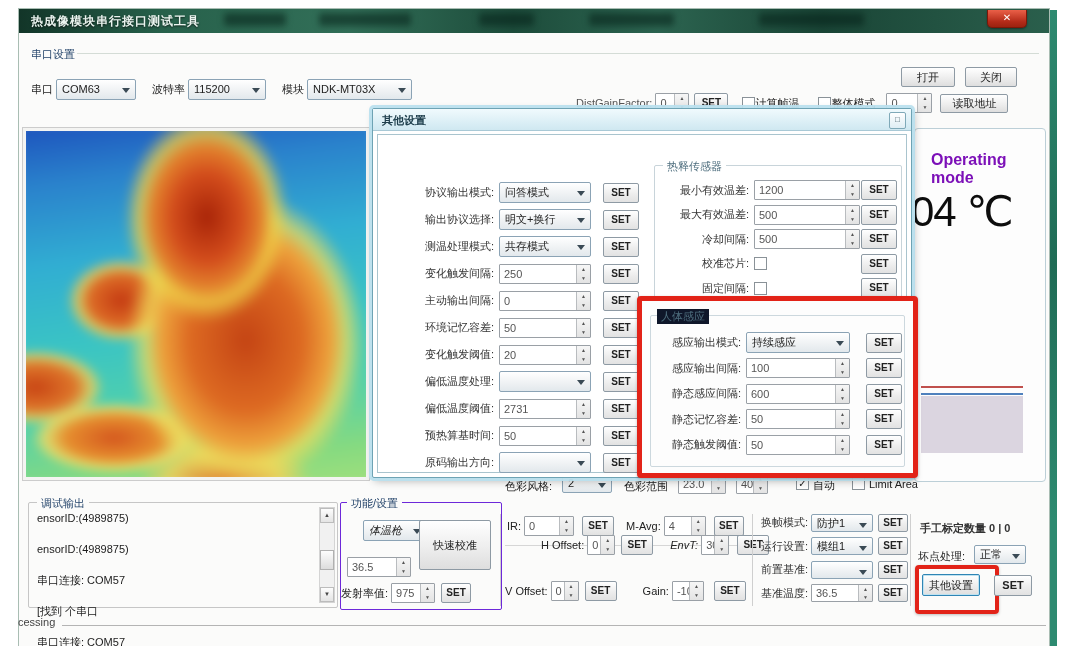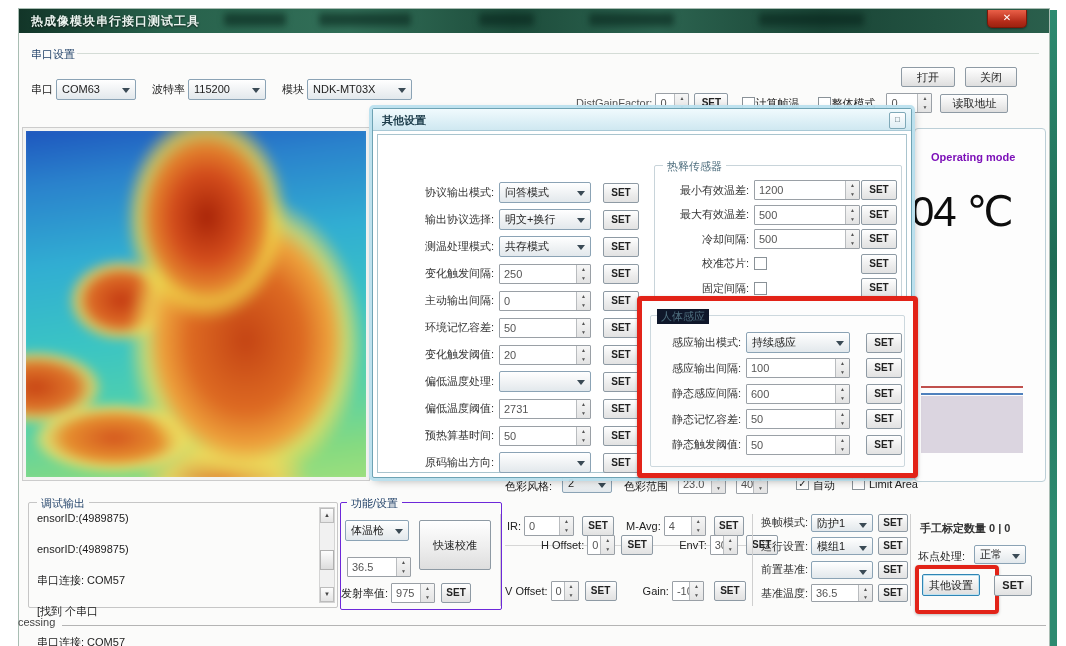--- a/index.html
+++ b/index.html
@@ -64,21 +64,21 @@
     background:
       radial-gradient(90px 115px at 53% 26%, #a82408 0%, #d34d1c 38%, #e2802c 60%, rgba(238,206,70,.8) 74%, rgba(120,200,160,0) 92%),
       radial-gradient(125px 155px at 64% 60%, #c44414 0%, #dd6a22 45%, #eda23c 68%, rgba(240,220,90,.75) 80%, rgba(120,200,160,0) 96%),
       radial-gradient(58px 45px at 29% 49%, #c43a12 0%, #dd6c26 55%, rgba(238,200,80,.85) 74%, rgba(100,190,170,0) 95%),
       radial-gradient(72px 40px at 5% 73%, #c84414 0%, #de762a 55%, rgba(240,210,90,.8) 78%, rgba(110,200,150,0) 95%),
       radial-gradient(88px 38px at 27% 87%, #d4561e 0%, #e68e2e 55%, rgba(242,220,100,.85) 78%, rgba(140,210,130,0) 95%),
       radial-gradient(95px 50px at 58% 99%, #dd7028 0%, rgba(240,208,90,.85) 58%, rgba(150,215,120,0) 92%),
       linear-gradient(172deg, #1c50bc 0%, #2a82cc 16%, #31aed2 36%, #3ac4c4 56%, #4ecfae 72%, #86da80 90%, #a2e07c 100%);}
   
   #display-panel{position:absolute;left:914px;top:128px;width:130px;height:352px;background:#fdfdfd;border:1px solid #bccfd7;border-radius:4px;overflow:hidden;}
-  #opmode{position:absolute;left:16px;top:22px;font-size:11px;font-weight:bold;color:#7c10b8;}
+  #opmode{position:absolute;left:16px;top:22px;font-size:16px;font-weight:bold;color:#7c10b8;}
   #bigtemp{position:absolute;left:-4px;top:58px;font-size:42px;color:#0d0d0d;letter-spacing:-1px;font-family:"Liberation Sans","DejaVu Sans",sans-serif;}
   #chart-fill{position:absolute;left:6px;top:267px;width:102px;height:57px;background:#dbd5e0;}
   #chart-blue{position:absolute;left:6px;top:264px;width:102px;height:2px;background:#4f81bd;}
   #chart-red{position:absolute;left:6px;top:257px;width:102px;height:2px;background:#c0504d;}
   
   .colorrow-el{position:absolute;z-index:1;}
   
   #log-group{position:absolute;left:28px;top:502px;width:308px;height:104px;border:1px solid #c6c6c6;border-radius:2px;}
   #log-title{position:absolute;left:8px;top:-7px;background:#fbfbfa;padding:0 4px;font-size:11px;color:#25456b;}
   #log-lines{position:absolute;left:8px;top:8px;right:22px;font-size:11px;color:#1c1c1c;line-height:15.5px;white-space:pre;}
@@ -316,21 +316,21 @@
 </div>
     <div id="log-scroll">
       <div class="sarrow" style="top:0;">▲</div>
       <div id="sthumb"></div>
       <div class="sarrow" style="bottom:0;">▼</div>
     </div>
   </div>
 
   <div id="func-group">
     <span id="func-title">功能/设置</span>
-    <div class="combo" style="position:absolute;left:4px;top:17px;width:64px;">体温枪</div>
+    <div class="combo" style="position:absolute;left:22px;top:17px;width:64px;font-style:italic;">体温枪</div>
     <div class="pushbtn" style="position:absolute;left:78px;top:17px;width:72px;height:50px;line-height:48px;font-size:11px;">快速校准</div>
     <div class="spin" style="position:absolute;left:6px;top:54px;width:64px;"><span>36.5</span><div class="spinb"></div></div>
     <div class="flexrow" style="left:0px;top:80px;">
       <span class="lab">发射率值:</span>
       <div class="spin" style="width:44px;"><span>975</span><div class="spinb"></div></div>
       <div class="setbtn" style="width:30px;margin-left:6px;">SET</div>
     </div>
   </div>
 
   <div class="vline" style="left:500px;top:514px;height:92px;"></div>
@@ -341,21 +341,21 @@
     <div class="setbtn" style="width:32px;margin-left:8px;">SET</div>
     <span class="lab" style="margin-left:12px;">M-Avg:</span>
     <div class="spin" style="width:42px;"><span>4</span><div class="spinb"></div></div>
     <div class="setbtn" style="width:30px;margin-left:8px;">SET</div>
   </div>
   <div class="hline" style="left:505px;top:545px;width:243px;background:#d6d6d6;"></div>
   <div class="flexrow" style="left:505px;top:535px;padding-left:36px;">
     <span class="lab">H Offset:</span>
     <div class="spin" style="width:28px;padding-right:14px;"><span>0</span><div class="spinb"></div></div>
     <div class="setbtn" style="width:32px;margin-left:6px;">SET</div>
-    <span class="lab" style="margin-left:26px;">EnvT:</span>
+    <span class="lab" style="margin-left:17px;font-style:italic;">EnvT:</span>
     <div class="spin" style="width:28px;padding-right:14px;"><span>30</span><div class="spinb"></div></div>
     <div class="setbtn" style="width:32px;margin-left:8px;">SET</div>
   </div>
   <div class="flexrow" style="left:505px;top:581px;">
     <span class="lab">V Offset:</span>
     <div class="spin" style="width:28px;padding-right:14px;"><span>0</span><div class="spinb"></div></div>
     <div class="setbtn" style="width:32px;margin-left:6px;">SET</div>
     <span class="lab" style="margin-left:26px;">Gain:</span>
     <div class="spin" style="width:32px;padding-right:14px;"><span>-10</span><div class="spinb"></div></div>
     <div class="setbtn" style="width:32px;margin-left:10px;">SET</div>

